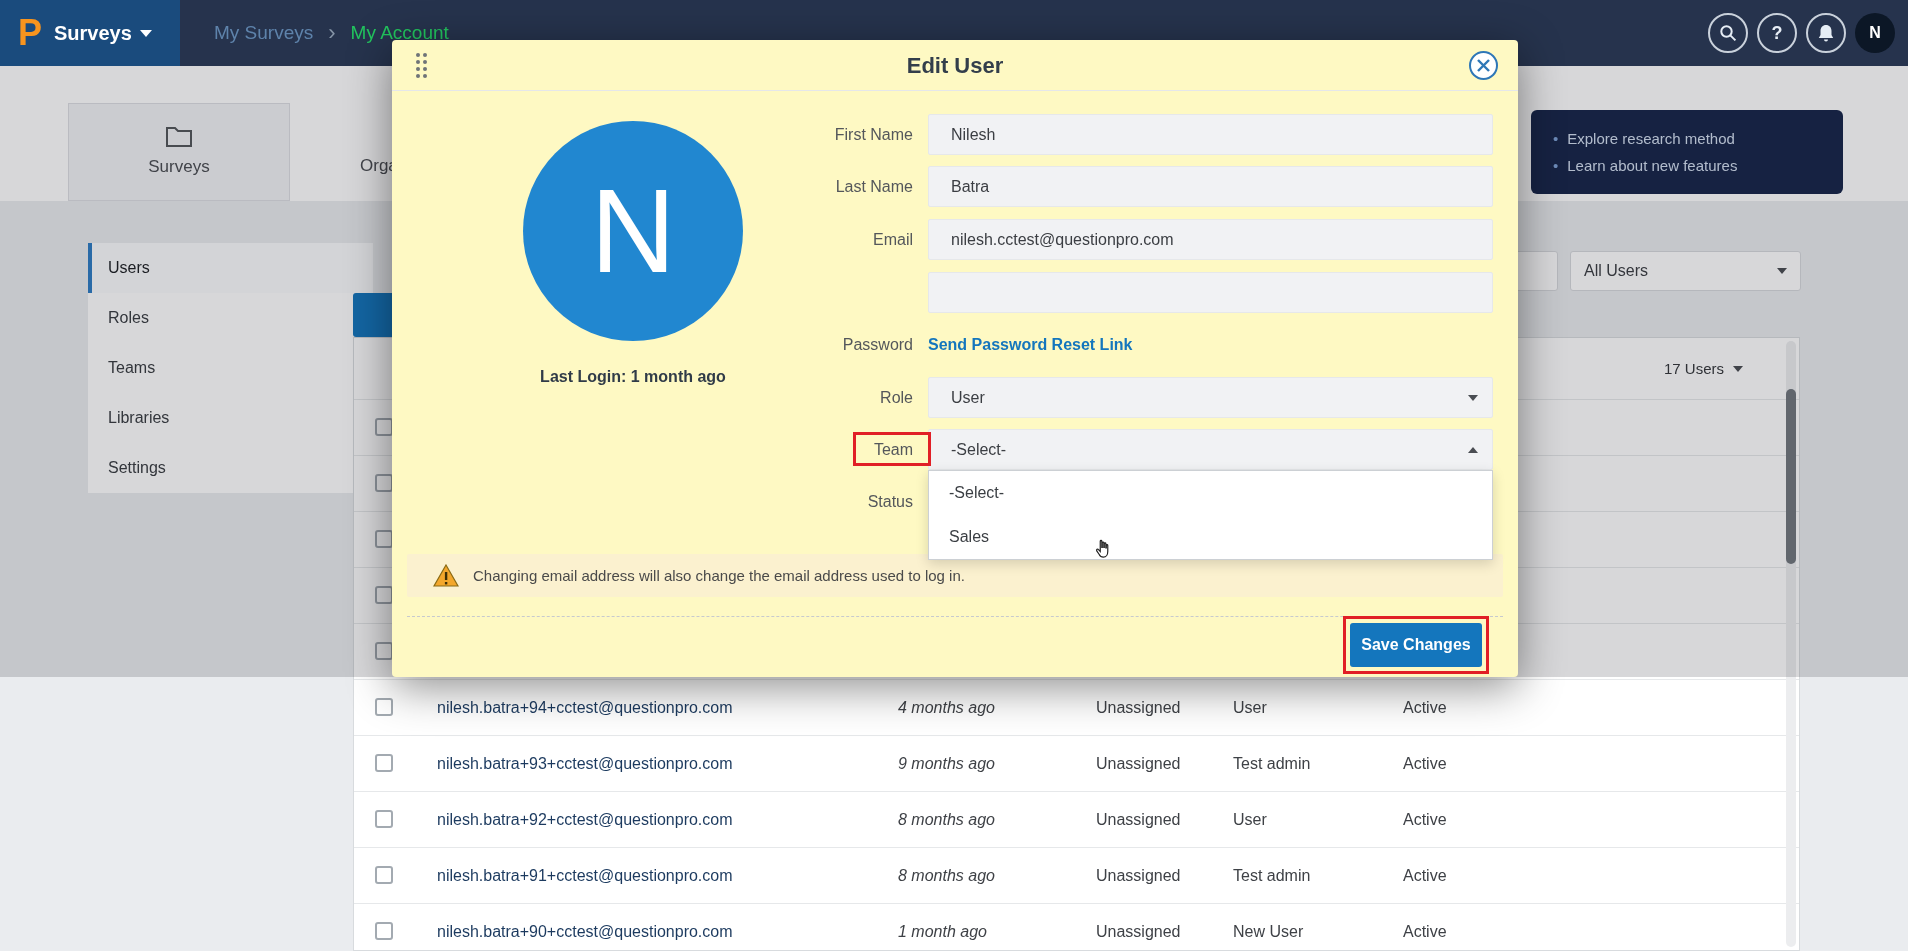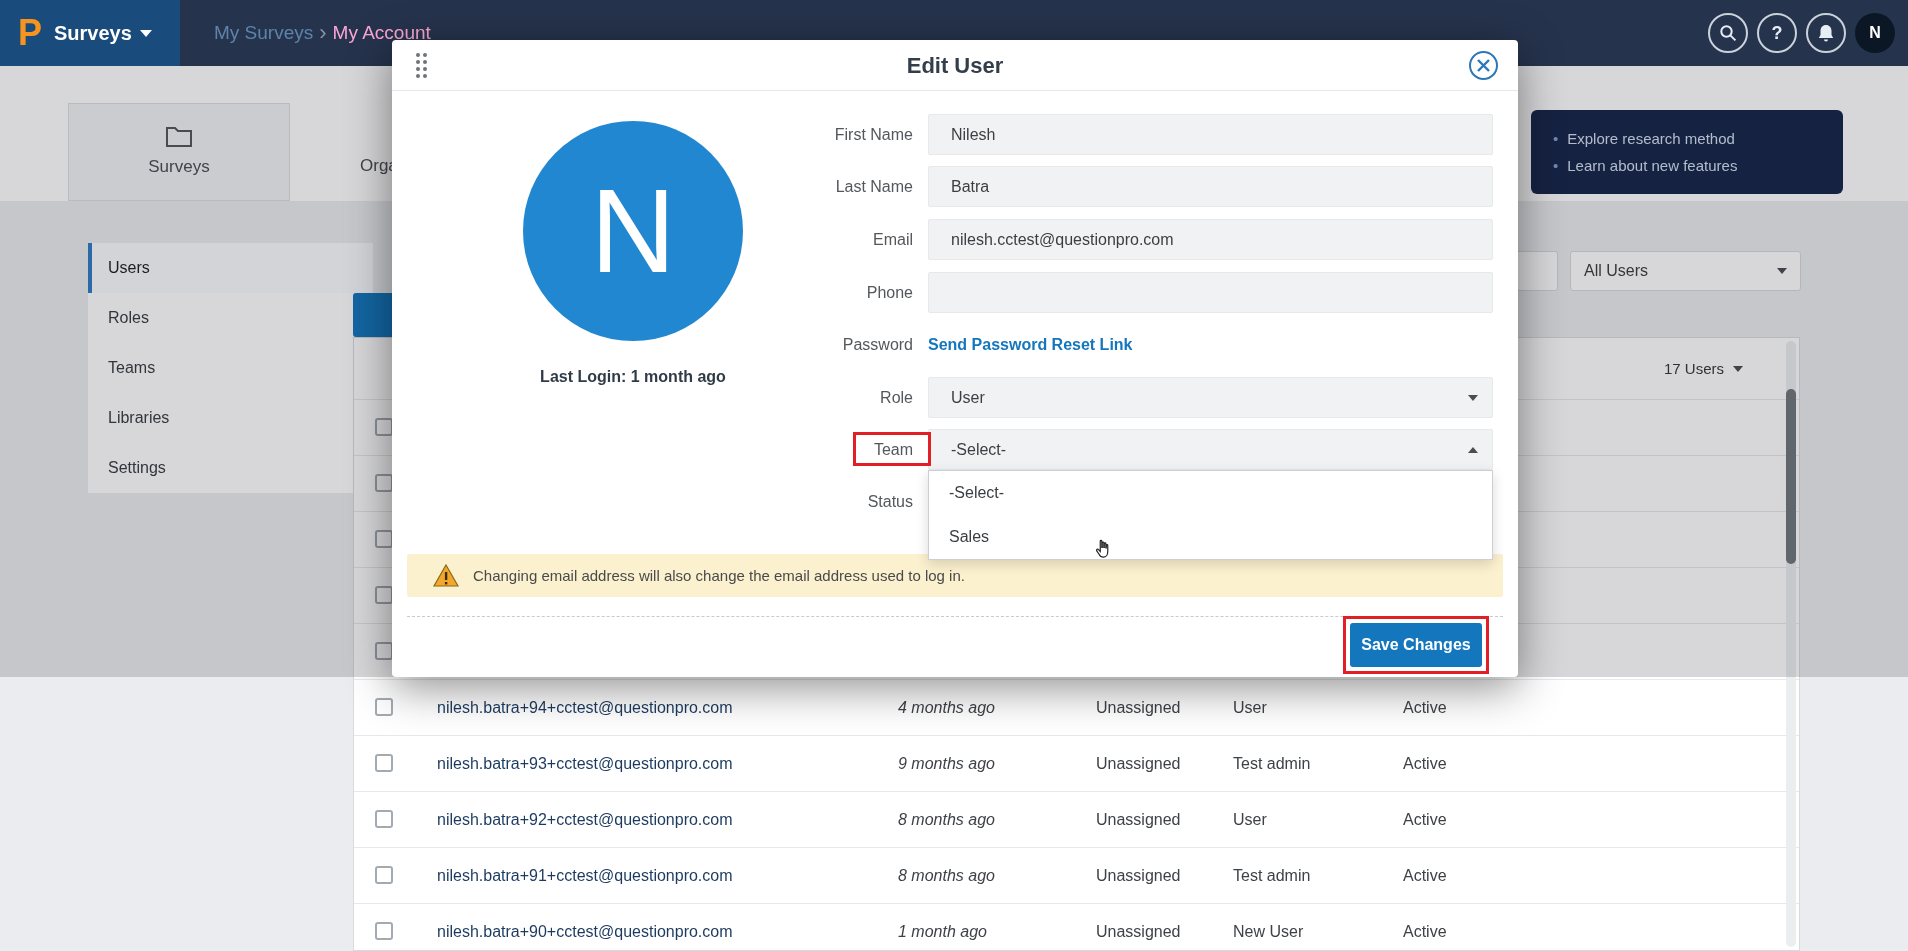--- a/index.html
+++ b/index.html
@@ -5,24 +5,24 @@
   * { margin:0; padding:0; box-sizing:border-box; }
   body { background:#444; font-family:"Liberation Sans", sans-serif; }
   #screen { position:relative; width:1908px; height:951px; overflow:hidden; background:#eaecef; }
 
   
   .navbar { position:absolute; top:0; left:0; width:100%; height:66px; background:#26334d; display:flex; align-items:center; z-index:5; }
   .nav-left { width:180px; height:66px; background:#1a4b7d; display:flex; align-items:center; padding-left:18px; gap:12px; }
   .logo { color:#f7941e; font-size:36px; font-weight:700; line-height:1; }
   .product { color:#ffffff; font-size:20px; font-weight:700; display:flex; align-items:center; gap:8px; }
   .tri-down-w { width:0; height:0; border-left:6px solid transparent; border-right:6px solid transparent; border-top:7px solid #ffffff; }
-  .crumbs { margin-left:34px; display:flex; align-items:center; gap:6px; font-size:19px; }
+  .crumbs { margin-left:34px; display:flex; align-items:center; gap:15px; font-size:19px; }
   .crumb-1 { color:#5e83ab; }
   .crumb-sep { color:#8594a6; font-size:22px; line-height:1; }
-  .crumb-2 { color:#f9a8d4; }
+  .crumb-2 { color:#22c55e; }
   .nav-icons { margin-left:auto; display:flex; align-items:center; gap:9px; padding-right:13px; }
   .icon-circle { width:40px; height:40px; border-radius:50%; border:2px solid rgba(230,237,245,0.85); color:#e6edf5; display:flex; align-items:center; justify-content:center; font-size:18px; font-weight:700; }
   .avatar-circle { width:40px; height:40px; border-radius:50%; background:#0c1726; color:#ffffff; display:flex; align-items:center; justify-content:center; font-size:16px; font-weight:700; }
 
   
   .tabband { position:absolute; top:66px; left:0; width:100%; height:135px; background:#ffffff; }
   .tab1 { position:absolute; left:68px; top:37px; width:222px; height:98px; background:#f1f2f4; border:1px solid #dcdee2; display:flex; flex-direction:column; align-items:center; padding-top:20px; gap:9px; }
   .tab-label { font-size:17px; color:#4b4e53; }
   .tab2-label { position:absolute; left:360px; top:90px; font-size:17px; color:#4b4e53; white-space:nowrap; }
 
@@ -56,21 +56,21 @@
   .c-group { left:742px; }
   .c-role { left:879px; }
   .c-status { left:1049px; }
   .vscroll { position:absolute; right:3px; top:3px; bottom:3px; width:10px; background:#ecedef; border-radius:5px; }
   .vthumb { position:absolute; top:48px; left:0; right:0; height:175px; background:#71777e; border-radius:5px; }
 
   
   .dim { position:absolute; left:0; top:66px; width:100%; height:611px; background:rgba(15,20,28,0.17); z-index:10; }
 
   
-  .modal { position:absolute; left:392px; top:40px; width:1126px; height:637px; background:#ffffff; border-radius:4px; box-shadow:0 10px 45px rgba(0,0,0,0.45); z-index:20; }
+  .modal { position:absolute; left:392px; top:40px; width:1126px; height:637px; background:#fef9c3; border-radius:4px; box-shadow:0 10px 45px rgba(0,0,0,0.45); z-index:20; }
   .m-header { position:absolute; top:0; left:0; right:0; height:51px; border-bottom:1px solid #e5e7ea; }
   .m-title { text-align:center; line-height:51px; font-size:22px; font-weight:700; color:#333e4b; }
   .drag { position:absolute; left:24px; top:13px; display:grid; grid-template-columns:4px 4px; gap:3px; }
   .drag i { width:4px; height:4px; border-radius:50%; background:#6f7478; }
   .m-close { position:absolute; right:20px; top:11px; width:29px; height:29px; border-radius:50%; border:2px solid #2e77b7; display:flex; align-items:center; justify-content:center; background:#fff; }
 
   .m-avatar { position:absolute; left:131px; top:81px; width:220px; height:220px; border-radius:50%; background:#2187d0; color:#ffffff; display:flex; align-items:center; justify-content:center; font-size:118px; }
   .m-lastlogin { position:absolute; left:101px; top:328px; width:280px; text-align:center; font-size:16px; font-weight:700; color:#303b48; }
 
   .f-label { position:absolute; left:280px; width:241px; text-align:right; line-height:41px; font-size:16px; color:#54575b; }
@@ -262,21 +262,20 @@
 
     <div class="f-label" style="top:74px">First Name</div>
     <div class="f-field" style="top:74px">Nilesh</div>
 
     <div class="f-label" style="top:126px">Last Name</div>
     <div class="f-field" style="top:126px">Batra</div>
 
     <div class="f-label" style="top:179px">Email</div>
     <div class="f-field" style="top:179px">nilesh.cctest@questionpro.com</div>
 
-    <div class="f-label" style="top:232px">Phone</div>
     <div class="f-field" style="top:232px"></div>
 
     <div class="f-label" style="top:284px">Password</div>
     <a class="pw-link">Send Password Reset Link</a>
 
     <div class="f-label" style="top:337px">Role</div>
     <div class="f-field" style="top:337px">
       <span>User</span>
       <span class="f-caret tri-down-d"></span>
     </div>

